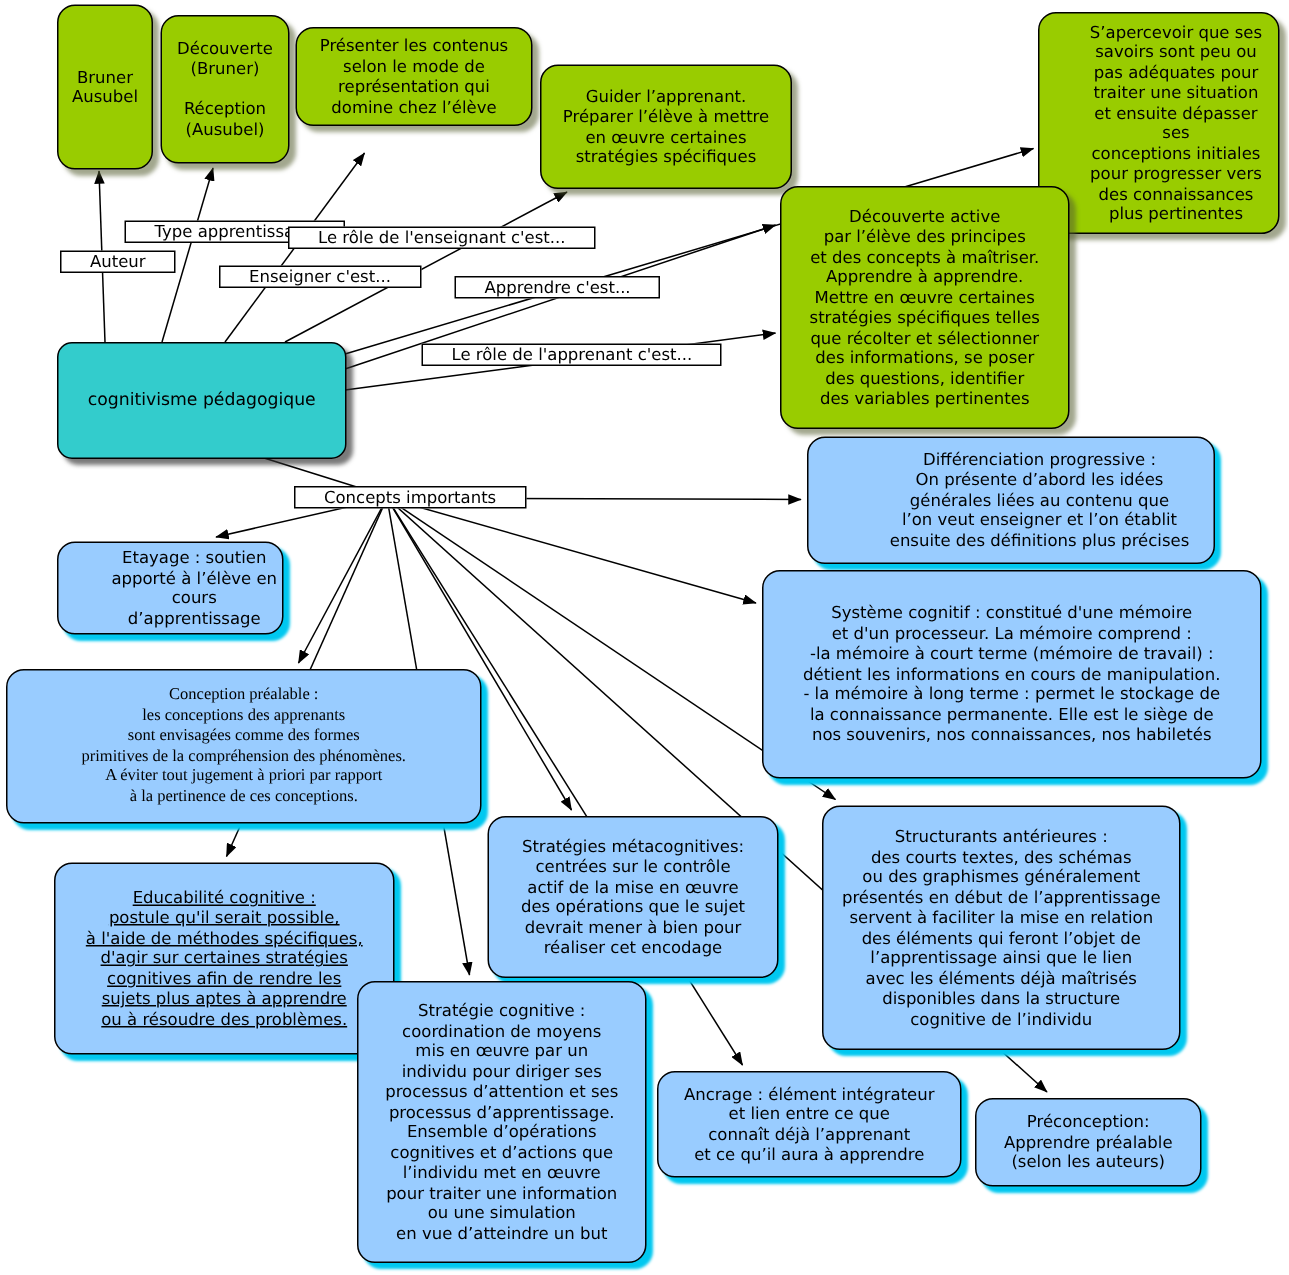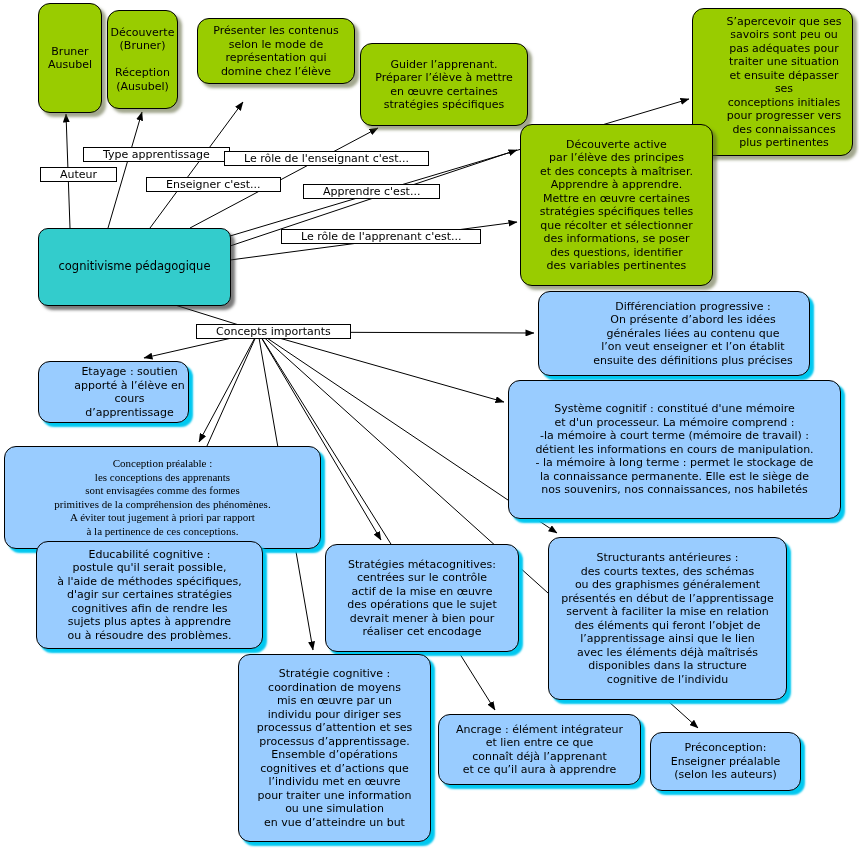--- a/index.html
+++ b/index.html
@@ -86,21 +86,21 @@
       <line x1="258" y1="332" x2="381" y2="540" stroke="#000000" stroke-width="1" marker-end="url(#arrowhead)"></line>
       <line x1="258" y1="332" x2="313" y2="650" stroke="#000000" stroke-width="1" marker-end="url(#arrowhead)"></line>
       <line x1="258" y1="332" x2="557" y2="533" stroke="#000000" stroke-width="1" marker-end="url(#arrowhead)"></line>
       <line x1="258" y1="332" x2="495" y2="710" stroke="#000000" stroke-width="1" marker-end="url(#arrowhead)"></line>
       <line x1="258" y1="332" x2="698" y2="728" stroke="#000000" stroke-width="1" marker-end="url(#arrowhead)"></line>
     </svg>
 
 <div class="node central" style="left: 38px; top: 228px; width: 193px; height: 78px;">cognitivisme pédagogique</div>
     <div class="node green" style="left: 38px; top: 3px; width: 64px; height: 110px;">Bruner
 Ausubel</div>
-    <div class="node green" style="left: 107px; top: 10px; width: 71px; height: 99px;">Découverte
+    <div class="node green" style="left: 107px; top: 10px; width: 86px; height: 99px;">Découverte
 (Bruner)
 
 Réception
 (Ausubel)</div>
     <div class="node green" style="left: 197px; top: 18px; width: 158px; height: 66px;">Présenter les contenus
 selon le mode de
 représentation qui
 domine chez l’élève</div>
     <div class="node green" style="left: 360px; top: 43px; width: 168px; height: 83px;">Guider l’apprenant.
 Préparer l’élève à mettre
@@ -155,21 +155,21 @@
     <div class="node blue" style="left: 548px; top: 537px; width: 239px; height: 163px;">Structurants antérieures :
 des courts textes, des schémas
 ou des graphismes généralement
 présentés en début de l’apprentissage
 servent à faciliter la mise en relation
 des éléments qui feront l’objet de
 l’apprentissage ainsi que le lien
 avec les éléments déjà maîtrisés
 disponibles dans la structure
 cognitive de l’individu</div>
-    <div class="node blue" style="left: 36px; top: 541px; width: 227px; height: 108px;">Educabilité cognitive :
+    <div class="node blue" style="left: 36px; top: 575px; width: 227px; height: 128px; text-decoration: underline;">Educabilité cognitive :
 postule qu'il serait possible,
 à l'aide de méthodes spécifiques,
 d'agir sur certaines stratégies
 cognitives afin de rendre les
 sujets plus aptes à apprendre
 ou à résoudre des problèmes.</div>
     <div class="node blue" style="left: 238px; top: 654px; width: 193px; height: 188px;">Stratégie cognitive :
 coordination de moyens
 mis en œuvre par un
 individu pour diriger ses
@@ -179,22 +179,22 @@
 cognitives et d’actions que
 l’individu met en œuvre
 pour traiter une information
 ou une simulation
 en vue d’atteindre un but</div>
     <div class="node blue" style="left: 438px; top: 714px; width: 203px; height: 71px;">Ancrage : élément intégrateur
 et lien entre ce que
 connaît déjà l’apprenant
 et ce qu’il aura à apprendre</div>
     <div class="node blue" style="left: 650px; top: 732px; width: 151px; height: 59px;">Préconception:
-Enseigner préalable
+Apprendre préalable
 (selon les auteurs)</div>
     <div class="edge-label" style="left: 40px; top: 167px;">Auteur</div>
     <div class="edge-label" style="left: 83px; top: 147px;">Type apprentissage</div>
     <div class="edge-label" style="left: 146px; top: 177px;">Enseigner c'est...</div>
-    <div class="edge-label" style="left: 224px; top: 151px;">Le rôle de l'enseignant c'est...</div>
+    <div class="edge-label" style="left: 192px; top: 151px;">Le rôle de l'enseignant c'est...</div>
     <div class="edge-label" style="left: 303px; top: 184px;">Apprendre c'est...</div>
     <div class="edge-label" style="left: 281px; top: 229px;">Le rôle de l'apprenant c'est...</div>
     <div class="edge-label" style="left: 196px; top: 324px;">Concepts importants</div>
   </div>
 
 </body></html>

